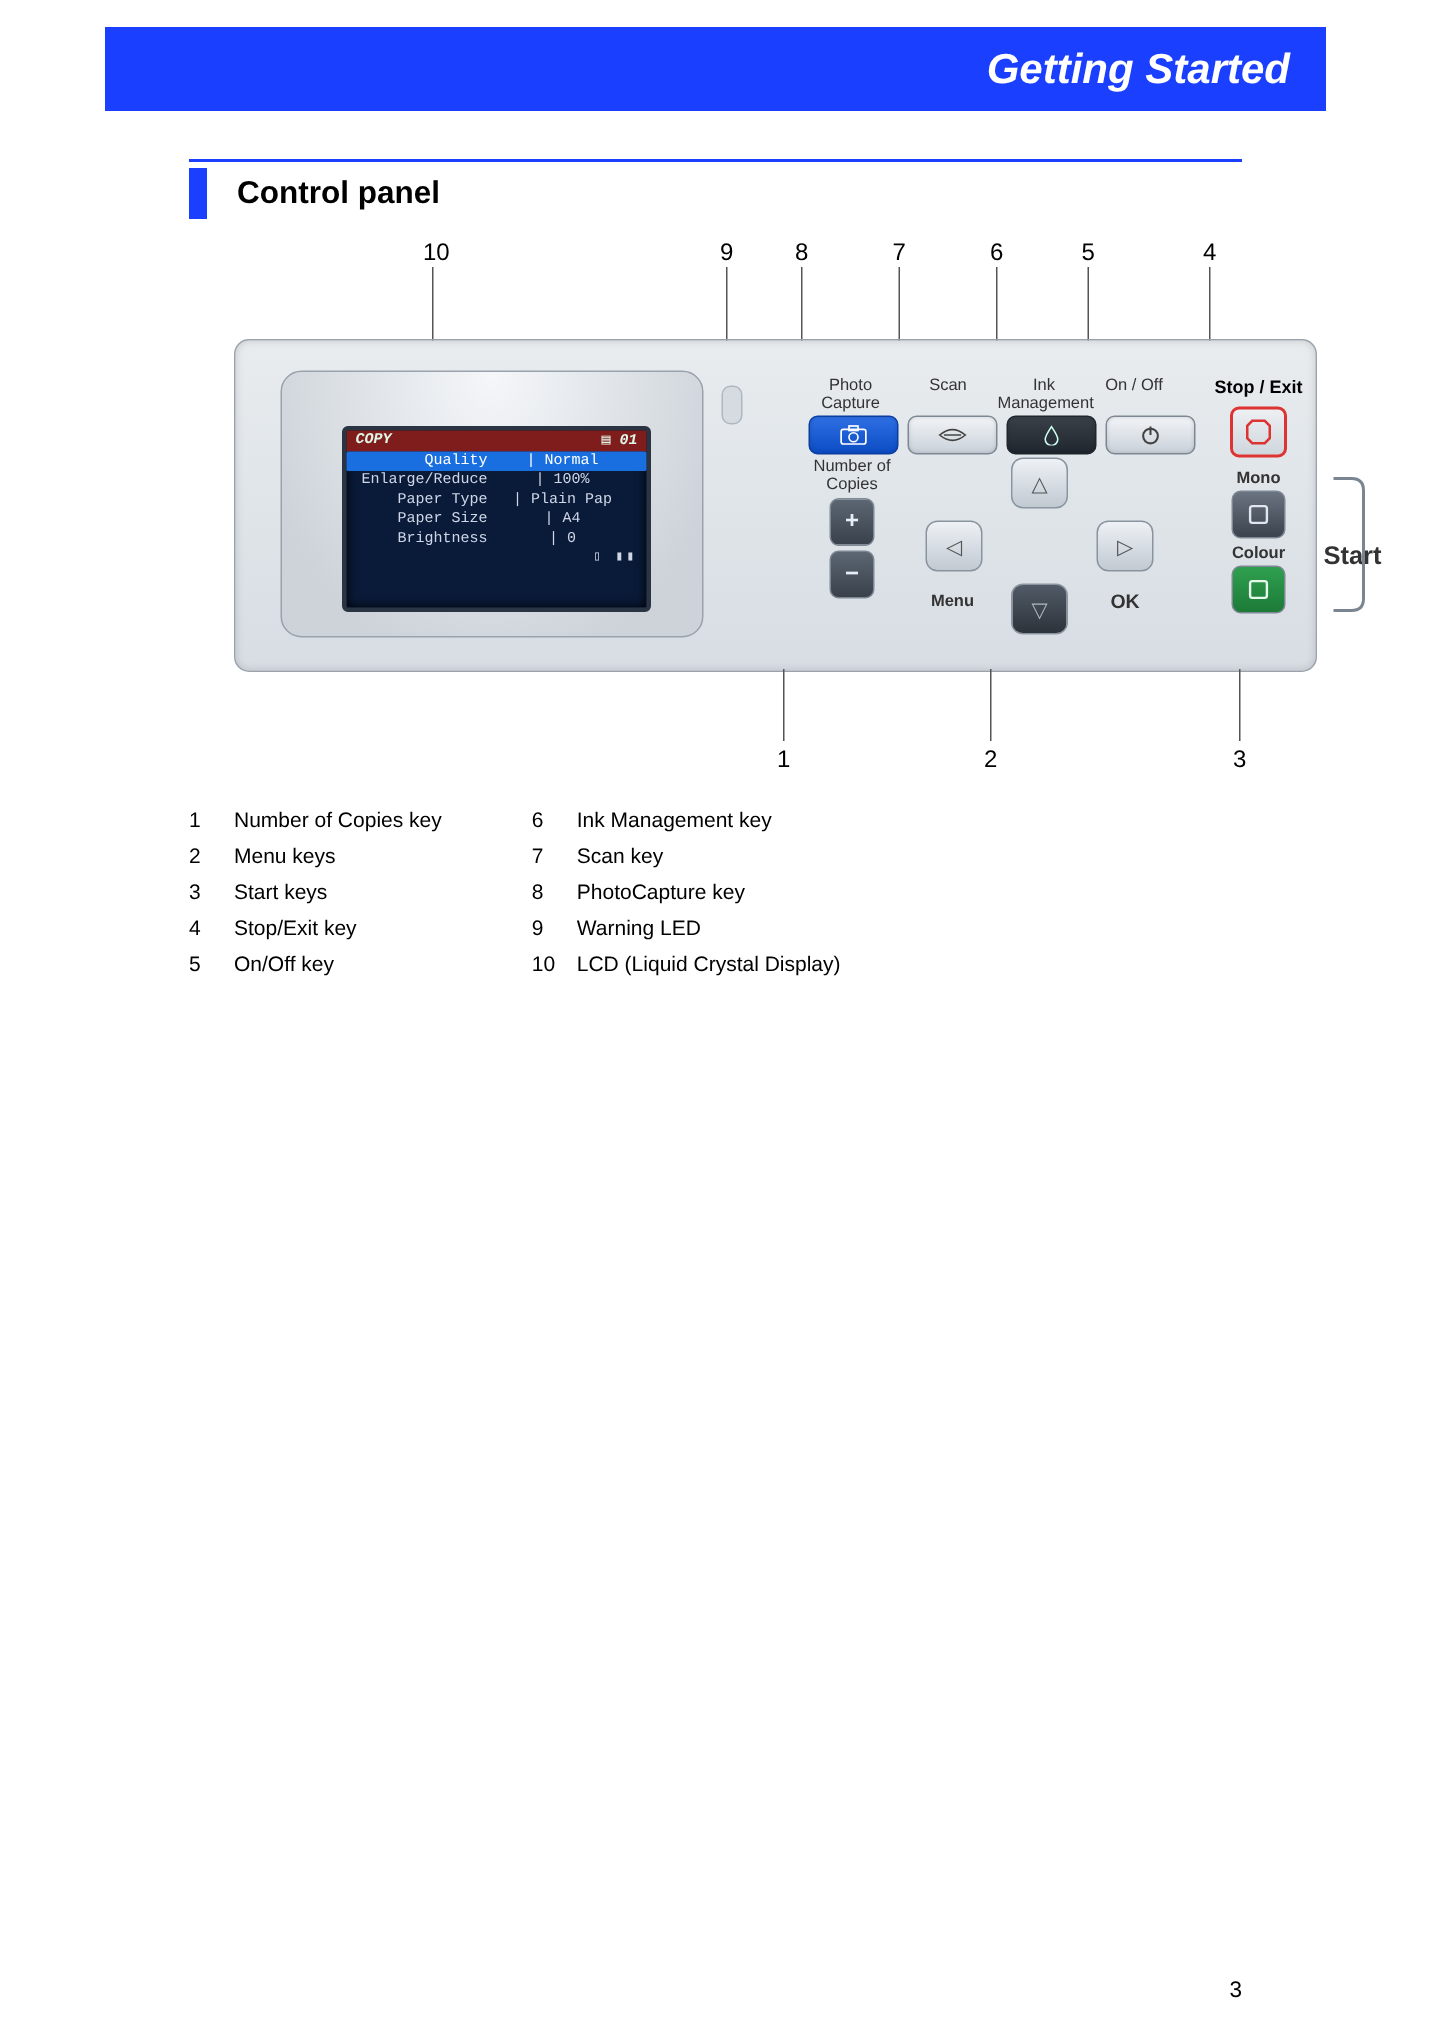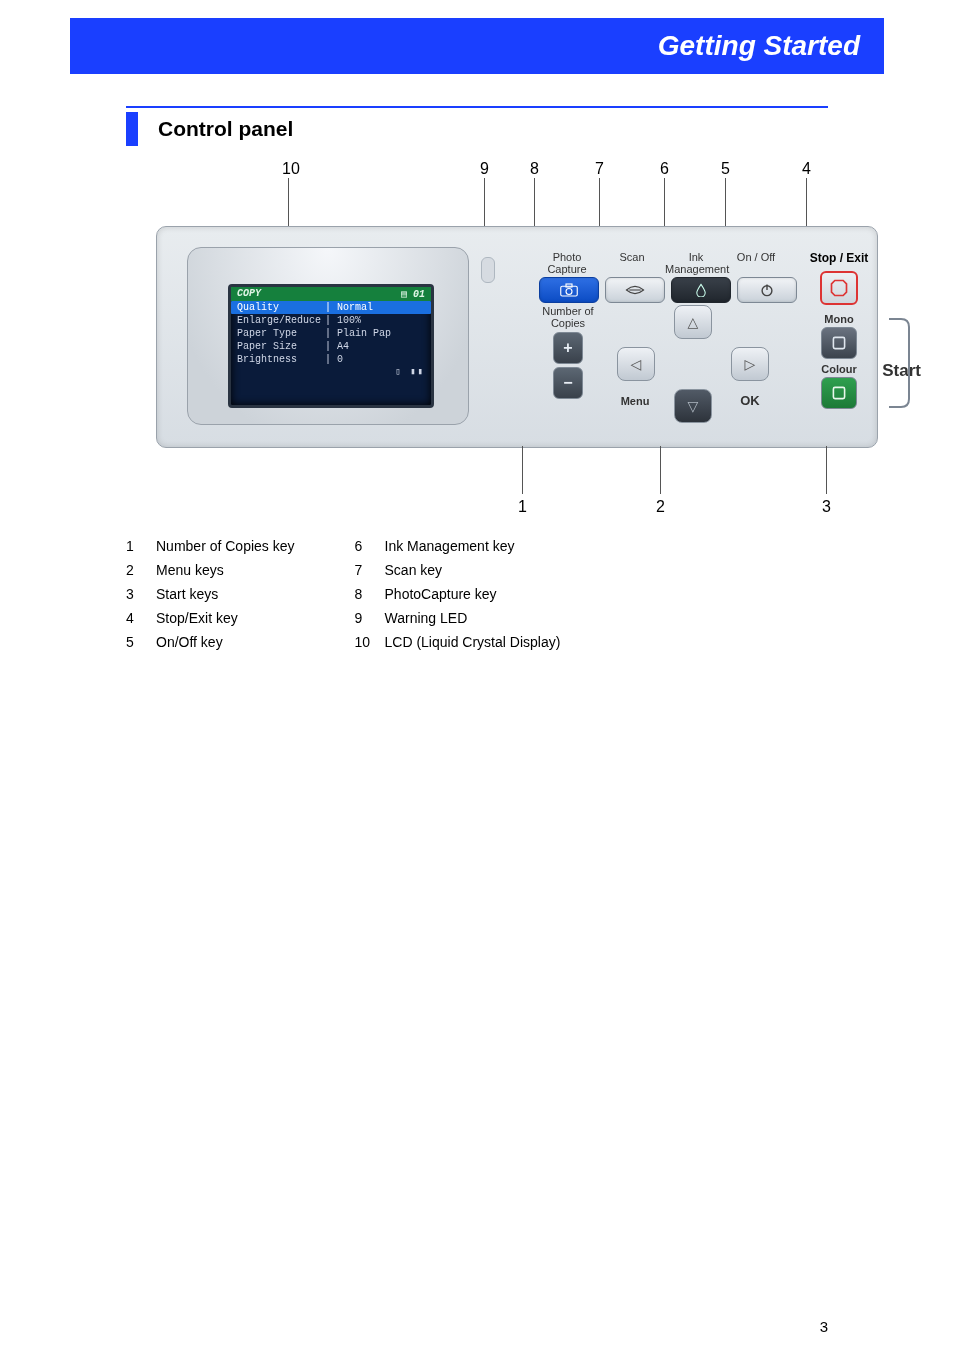--- a/index.html
+++ b/index.html
@@ -15,24 +15,24 @@
 .diagram { position:relative; width:760px; height:360px; margin:0 auto; }
 .callout-top { position:absolute; font-size:16px; }
 .guide { background:#555; position:absolute; }
 
 .panel-box { position:absolute; left:30px; top:66px; width:720px; height:220px; background:linear-gradient(#e8ecef,#d7dde3); border:1px solid #9aa2ab; border-radius:10px; box-shadow:inset 0 0 6px rgba(0,0,0,.15); }
 
 .lcd { position:absolute; left:30px; top:20px; width:280px; height:176px; border-radius:14px; background:
   radial-gradient(ellipse at 50% 0%, #f5f7fa, #cdd3d9 80%);
   border:1px solid #9aa2ab; }
 .lcd-inner { position:absolute; left:40px; top:36px; width:200px; height:118px; background:#0a1b3a; border:3px solid #2a3442; border-radius:4px; box-shadow:inset 0 0 8px #000; color:#cfd6e6; font-family: "Courier New", monospace; font-size:10px; }
-.lcd-title { background:#15803d; color:#dff5e6; font-style:italic; font-weight:bold; padding:1px 6px; display:flex; justify-content:space-between; }
+.lcd-title { background:#7f1d1d; color:#dff5e6; font-style:italic; font-weight:bold; padding:1px 6px; display:flex; justify-content:space-between; }
 .lcd-row { display:flex; padding:0 6px; line-height:13px; }
-.lcd-k { width:88px; white-space:nowrap; overflow:hidden; }
-.lcd-v { flex:1; }
+.lcd-k { width:88px; white-space:nowrap; overflow:hidden;text-align:right; }
+.lcd-v { flex:1;text-align:center; }
 .lcd-sel { background:#1a6fe0; color:#fff; border-radius:1px; }
 .lcd-ico { text-align:right; padding:0 6px; font-size:9px; letter-spacing:2px; }
 .pill { width:58px; height:24px; border-radius:6px; border:1px solid #7d8894; display:inline-flex; align-items:center; justify-content:center; background:linear-gradient(#f2f4f7,#c9d1d9); box-shadow:inset 0 0 3px rgba(0,0,0,.15); }
 .pill.blue { background:linear-gradient(#2e6fe4,#0c4cc4); border-color:#0a3ea0; color:#fff; }
 .led { width:12px; height:24px; border-radius:6px; background:#d6dbe1; border:1px solid #aeb7c0; display:inline-block; }
 
 .cluster { position:absolute; left:380px; top:24px; width:330px; height:186px; }
 .lbl { font-size:11px; color:#333; text-align:center; line-height:12px; }
 .dpad { position:absolute; left:80px; top:54px; width:150px; height:120px; }
 .db { position:absolute; width:36px; height:32px; border-radius:8px; border:1px solid #8a949f; background:linear-gradient(#eef1f5,#c1c9d2); display:flex; align-items:center; justify-content:center; font-size:14px; color:#555; }

